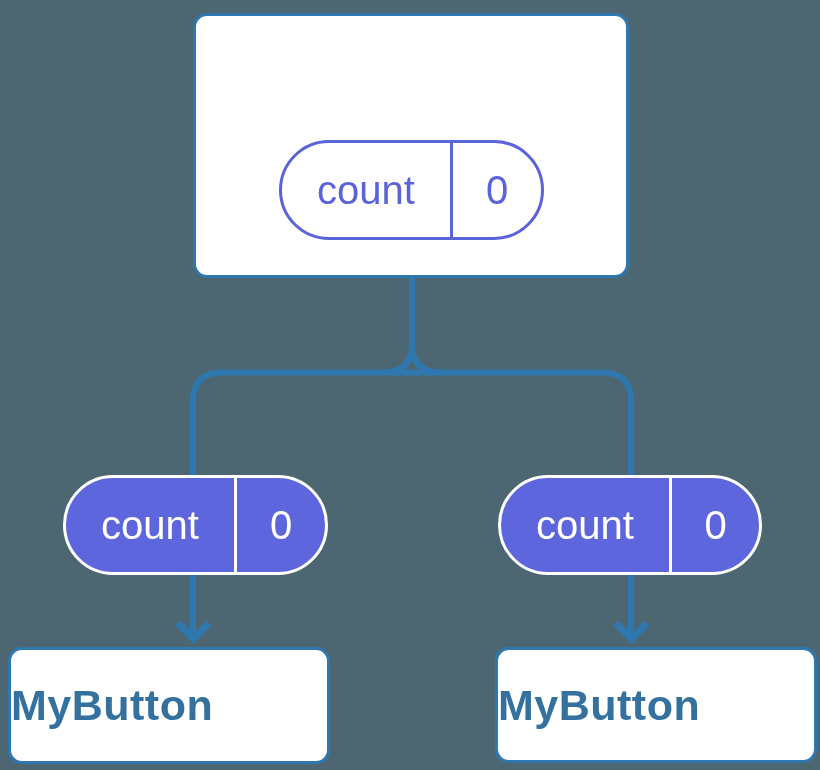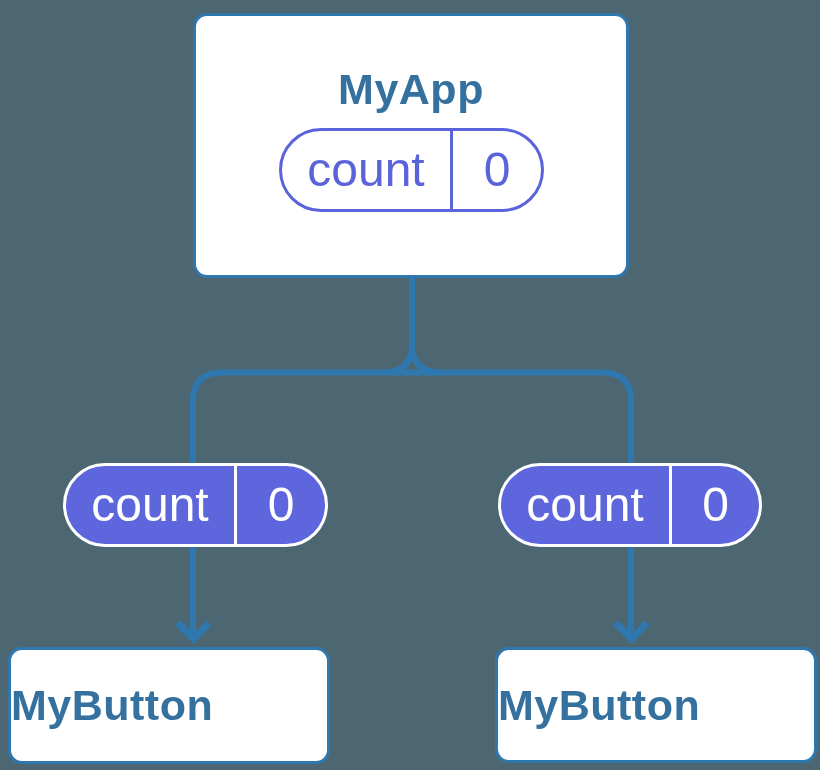--- a/index.html
+++ b/index.html
@@ -54,29 +54,30 @@
     margin-top:52px;
   }
   .node-leaf{
     display:flex;align-items:center;justify-content:flex-start;
   }
   .node-leaf-left{ left:8px;top:647px;width:322px;height:117px; }
   .node-leaf-right{ left:495px;top:647px;width:322px;height:116px; }
 
   .pill{
     position:absolute;
-    height:84px;width:265px;
+    height:100px;width:265px;
     border-radius:52px;
     box-sizing:border-box;
     display:flex;
     align-items:stretch;
-    font-size:48px;
+    font-size:40px;
     line-height:1;
     z-index:3;
     overflow:hidden;
+    margin-top:12px;
   }
   .pill-section{
     display:flex;align-items:center;justify-content:center;
   }
   .pill-name{ width:168px; }
   .pill-value{ flex:1; }
   .pill-divider{ width:0; }
 
   .pill-outline{
     left:50%;margin-left:-132px;top:112px;
@@ -110,21 +111,20 @@
     <path d="M412 344 Q412 372.5 383 372.5" stroke-width="6"></path>
     <path d="M412 344 Q412 372.5 441 372.5" stroke-width="6"></path>
 
     <path d="M193 636 L193 401 Q193 372.5 222 372.5 L602 372.5 Q631 372.5 631 401 L631 636" stroke-width="6"></path>
 
     <path d="M178 623 L193.5 639 L209 623" stroke-width="7"></path>
     <path d="M616 623 L631.5 639 L647 623" stroke-width="7"></path>
   </svg>
 
   <div class="node node-root">
-    <div class="node-label">MyApp</div>
     <div class="pill pill-outline">
       <div class="pill-section pill-name">count</div>
       <div class="pill-divider"></div>
       <div class="pill-section pill-value">0</div>
     </div>
   </div>
 
   <div class="pill pill-filled pill-left">
     <div class="pill-section pill-name">count</div>
     <div class="pill-divider"></div>

